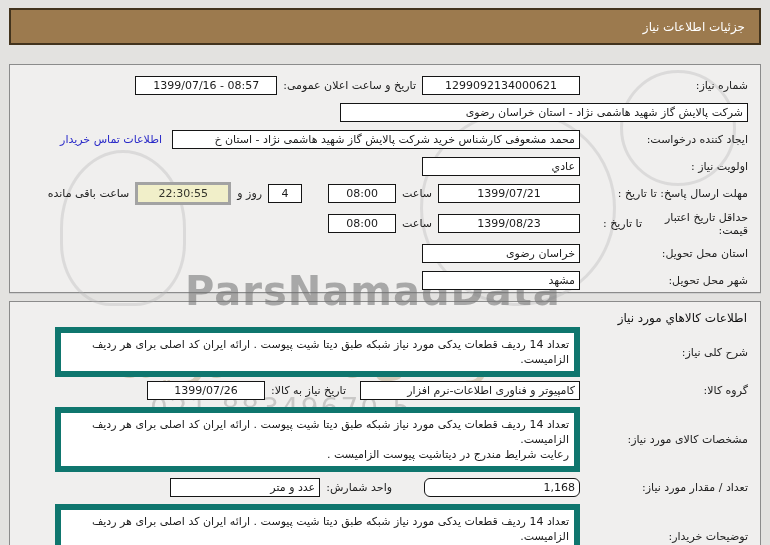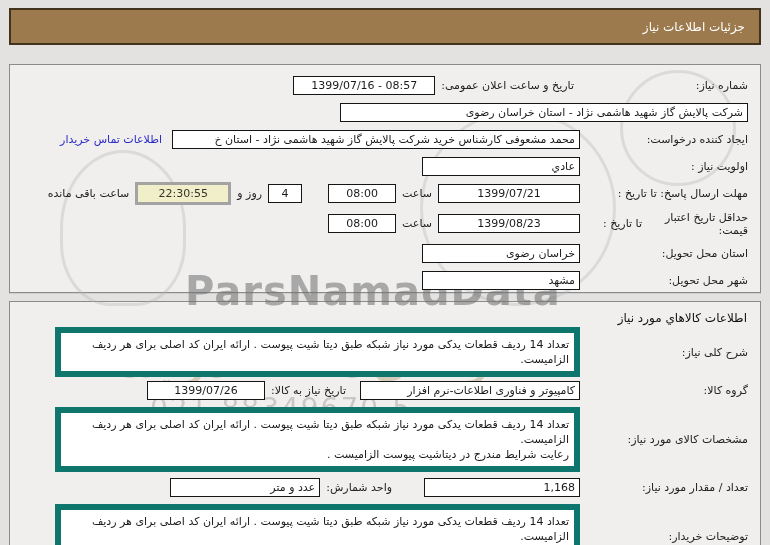--- a/index.html
+++ b/index.html
@@ -29,21 +29,21 @@
   .row{display:flex;align-items:center;padding:0 12px;min-height:27px;position:relative;z-index:3;}
   .row.tall{align-items:center;}
   .lbl{width:168px;flex:none;color:#222;line-height:13px;}
   .lbl-inline{margin:0 6px;color:#222;white-space:nowrap;}
   .vbox{
     background:#fff;border:1px solid #151515;
     height:17px;line-height:17px;padding:0 4px;
     overflow:hidden;white-space:nowrap;box-sizing:content-box;
   }
   .vbox.num{direction:ltr;text-align:center;}
-  .vbox.num-right{direction:ltr;text-align:right;}
+  .vbox.num-right{direction:ltr;text-align:right;border-radius:6px;}
   .bigbox{
     background:#fff;border:6px solid #0f766e;
     padding:4px 5px;line-height:15px;
     white-space:pre-line;overflow:hidden;width:525px;box-sizing:border-box;
   }
   .countdown{
     background:#f1efc9;border:3px solid #a3a3a3;color:#33332a;
     height:17px;line-height:17px;width:90px;text-align:center;direction:ltr;
   }
   .link{color:#2929c8;cursor:pointer;margin-right:10px;white-space:nowrap;text-align:right;}
@@ -74,20 +74,21 @@
 <div class="wm wm-phone">021-88349670-5</div>
 
 <div class="title-bar">
   <span>جزئیات اطلاعات نیاز</span>
 </div>
 
 <div class="panel panel-1">
 
   <div class="row">
     <span class="lbl">شماره نیاز:</span>
+    <span class="vbox num" style="width:148px">1299092134000621</span>
     <span class="lbl-inline">تاریخ و ساعت اعلان عمومی:</span>
     <span class="vbox num" style="width:132px">1399/07/16 - 08:57</span>
   </div>
 
   <div class="row">
     <span class="vbox" style="width:398px">شرکت پالایش گاز شهید هاشمی نژاد - استان خراسان رضوی</span>
   </div>
 
   <div class="row">
     <span class="lbl">ایجاد کننده درخواست:</span>

